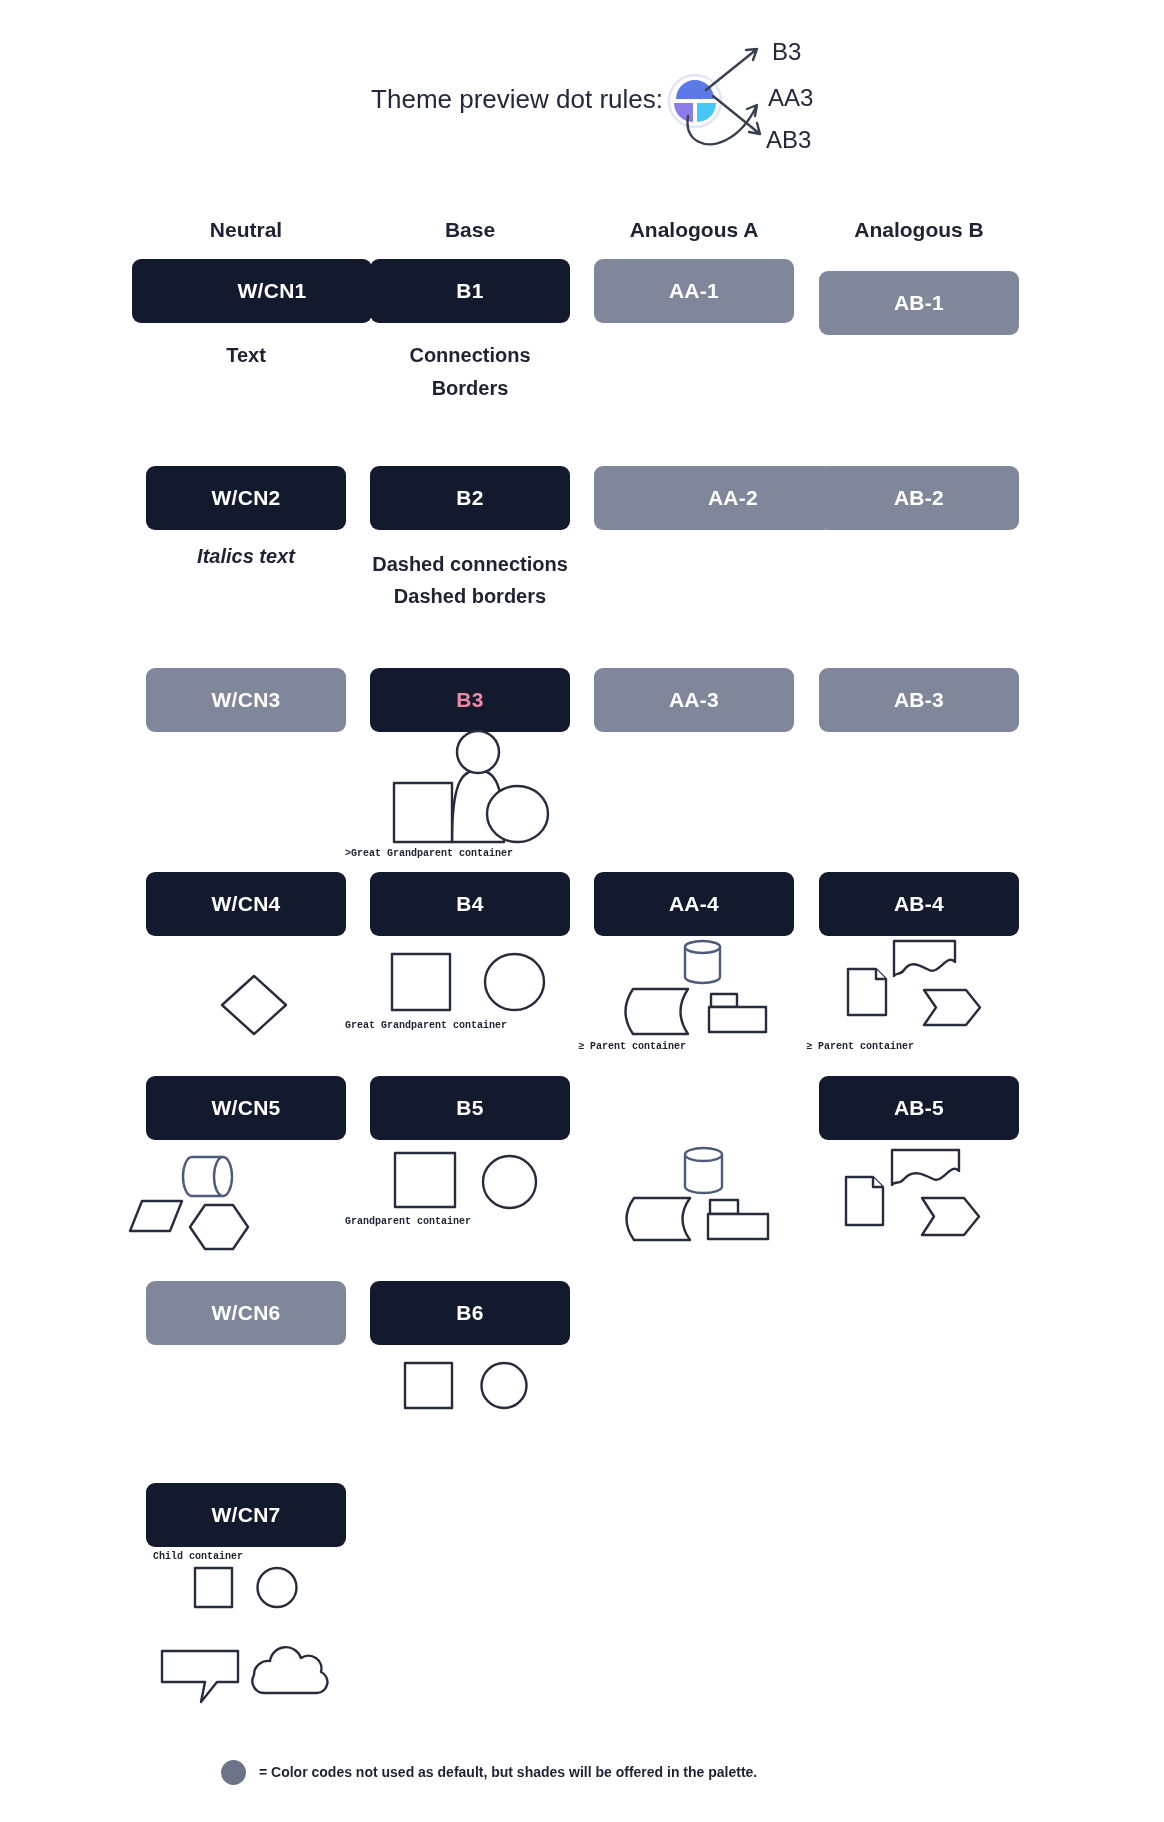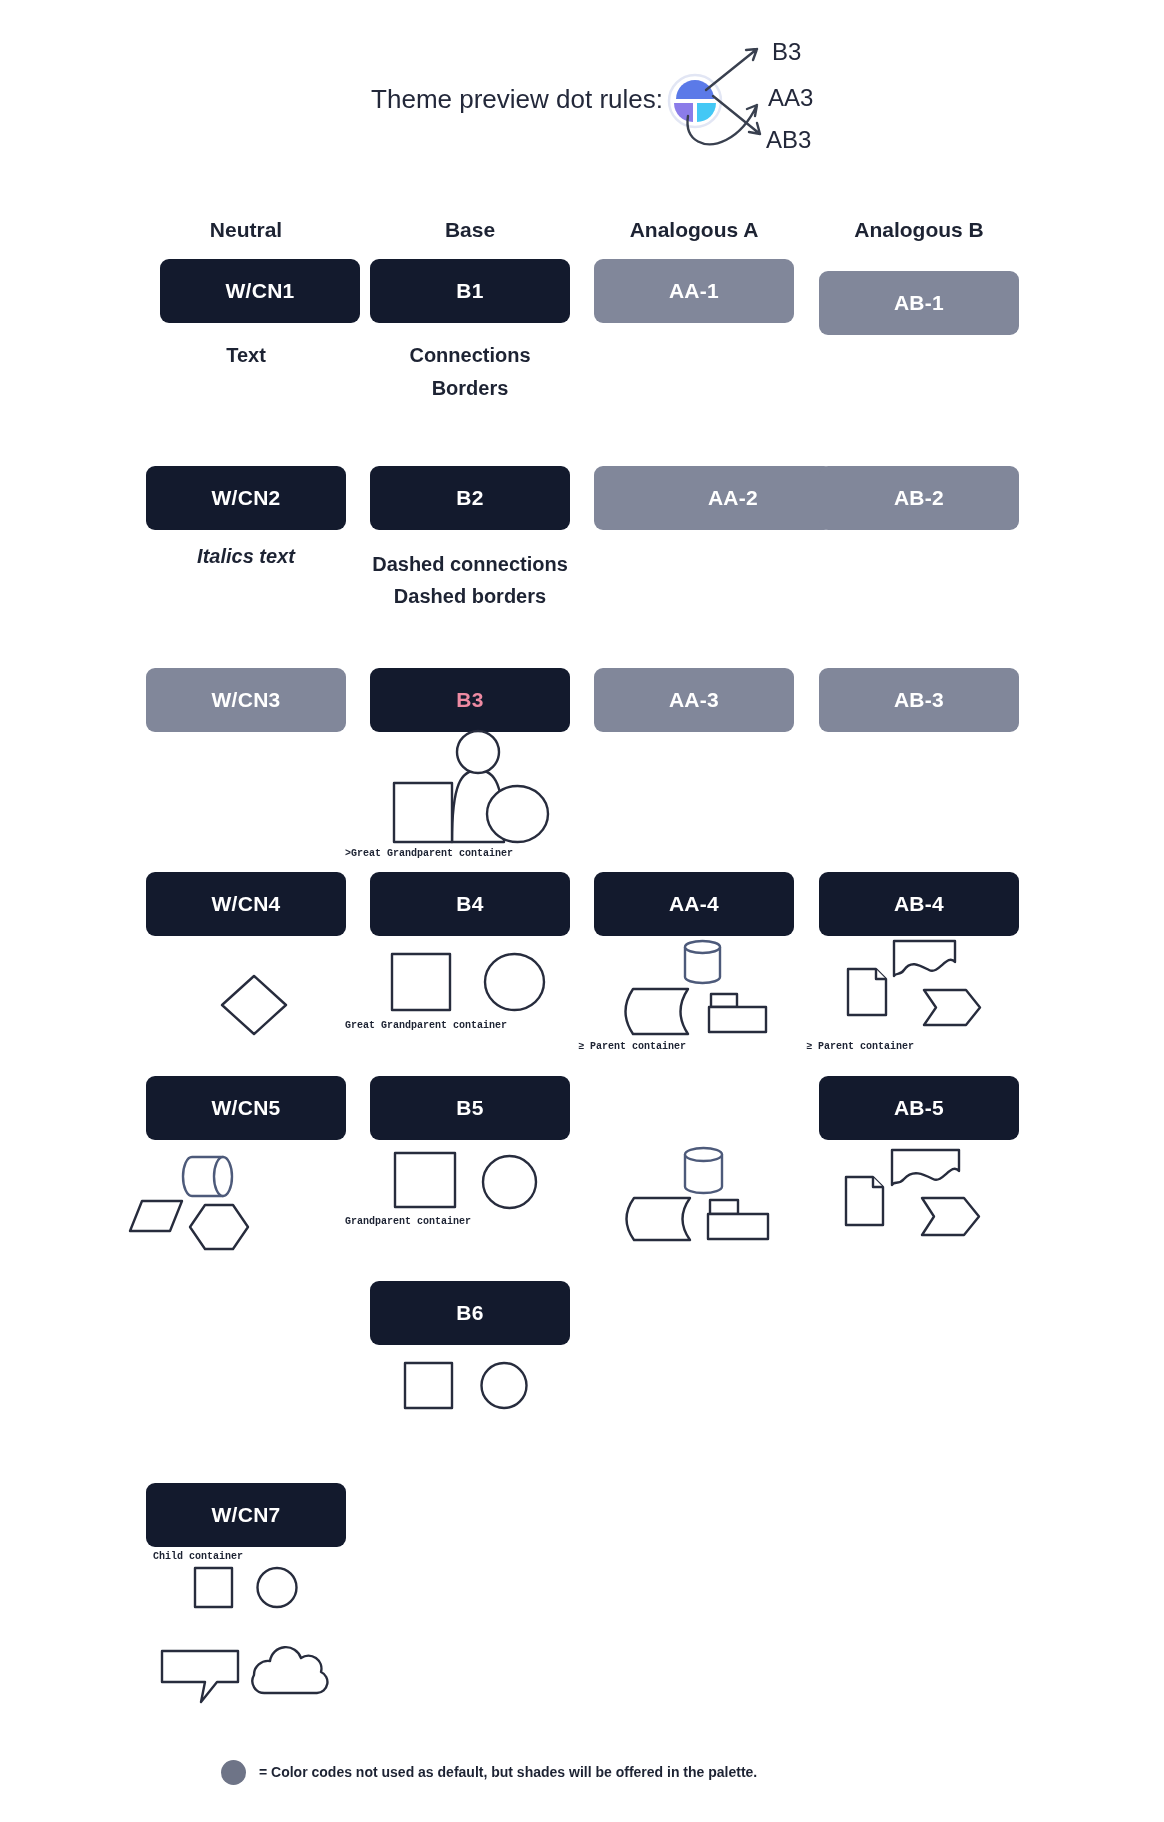--- a/index.html
+++ b/index.html
@@ -47,21 +47,21 @@
   </svg>
   <div class="abs dot-label" style="left:772px;top:38px;">B3</div>
   <div class="abs dot-label" style="left:768px;top:84px;">AA3</div>
   <div class="abs dot-label" style="left:766px;top:126px;">AB3</div>
 
   <div class="abs hdr" style="left:146px;top:218px;">Neutral</div>
   <div class="abs hdr" style="left:370px;top:218px;">Base</div>
   <div class="abs hdr" style="left:594px;top:218px;">Analogous A</div>
   <div class="abs hdr" style="left:819px;top:218px;">Analogous B</div>
 
-  <div class="abs sw dark" style="left:160px;top:259px;">
+  <div class="abs sw dark" style="left:132px;top:259px;padding-left:40px;">
       <span>W/CN1</span>
     </div>
   <div class="abs sw dark" style="left:370px;top:259px;">
       <span>B1</span>
     </div>
   <div class="abs sw gray" style="left:594px;top:259px;">
       <span>AA-1</span>
     </div>
   <div class="abs sw gray" style="left:819px;top:271px;">
       <span>AB-1</span>
@@ -178,20 +178,23 @@
     <rect class="shape" x="88" y="71" width="60" height="25"></rect>
   </svg>
 
   <svg class="abs" style="left:838px;top:1143px;" width="150" height="100" viewBox="0 0 150 100">
     <path class="shape" d="M8,34 H35 L45,44 V82 H8 Z"></path>
     <path class="shape" fill="none" d="M35,34 V44 H45"></path>
     <path class="shape" d="M54,7 H121 V28 C113,19 105,41 95,36 C85,31 75,26 66,36 C61,42 56,38 54,42 Z"></path>
     <polygon class="shape" points="84,55 126,55 141,73.5 126,92 84,92 96,73.5"></polygon>
   </svg>
 
+  <div class="abs sw gray" style="left:146px;top:1281px;">
+      <span>W/CN6</span>
+    </div>
   <div class="abs sw dark" style="left:370px;top:1281px;">
       <span>B6</span>
     </div>
 
   <svg class="abs" style="left:400px;top:1358px;" width="135" height="55" viewBox="0 0 135 55">
     <rect class="shape" x="5" y="5" width="47" height="45"></rect>
     <circle class="shape" cx="104" cy="27.5" r="22.5"></circle>
   </svg>
 
   <div class="abs sw dark" style="left:146px;top:1483px;">

